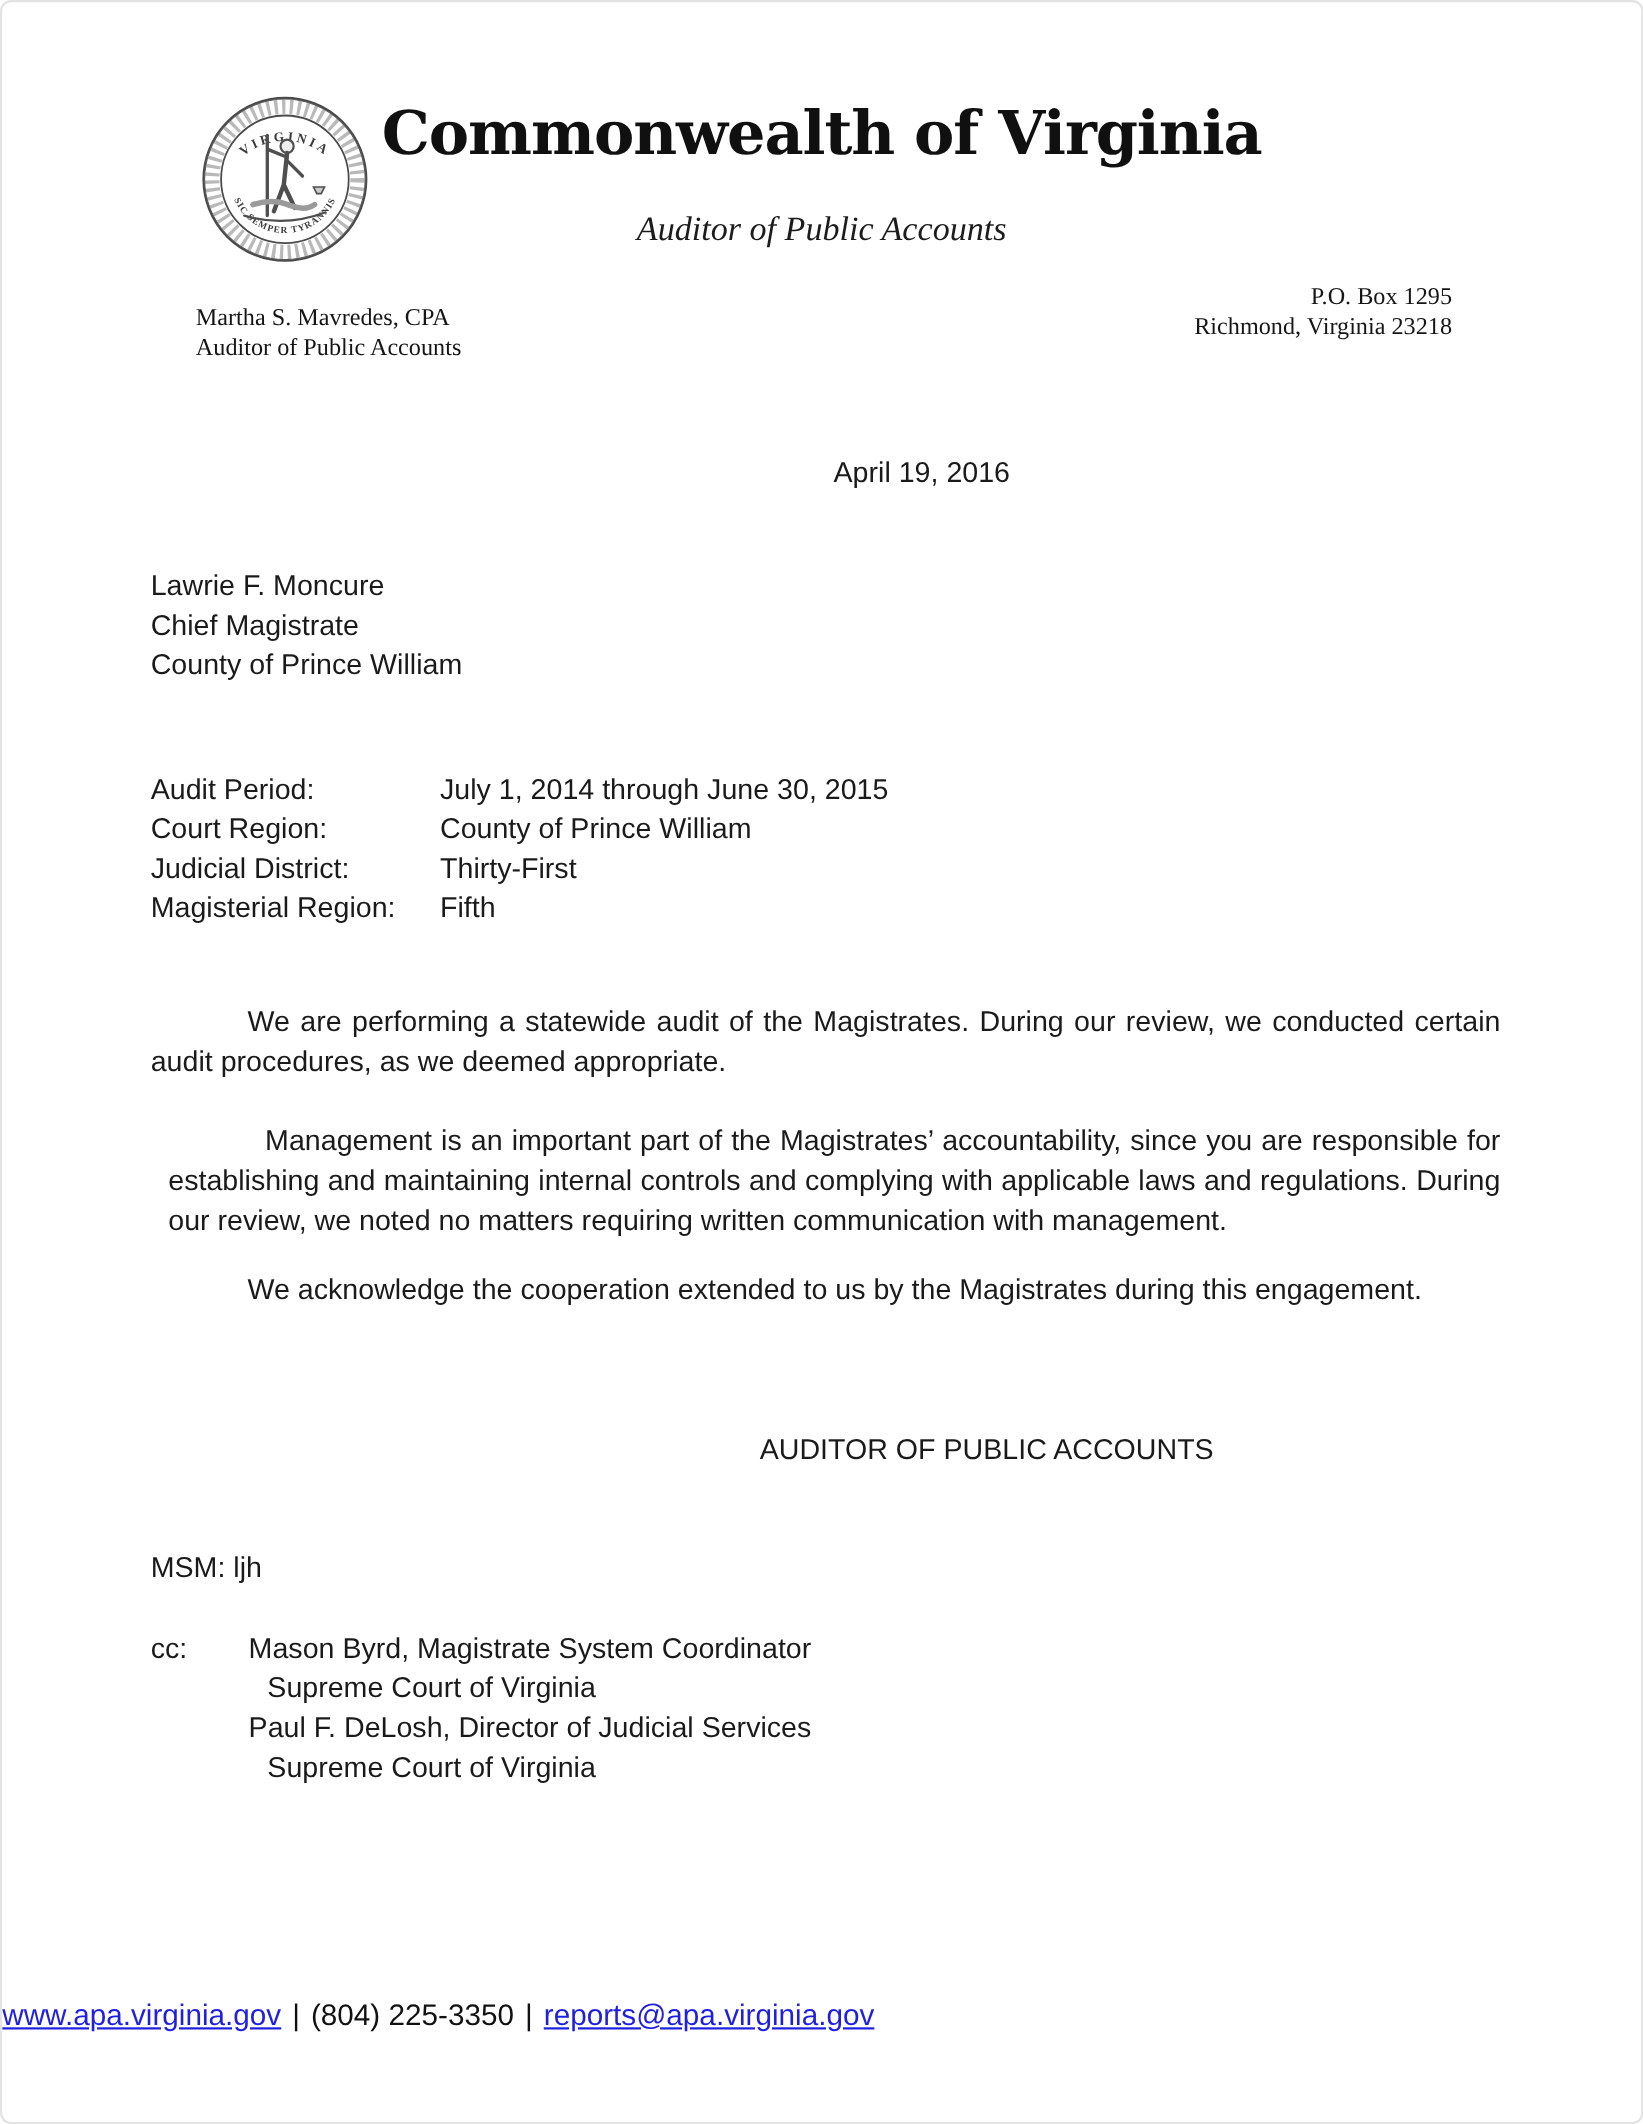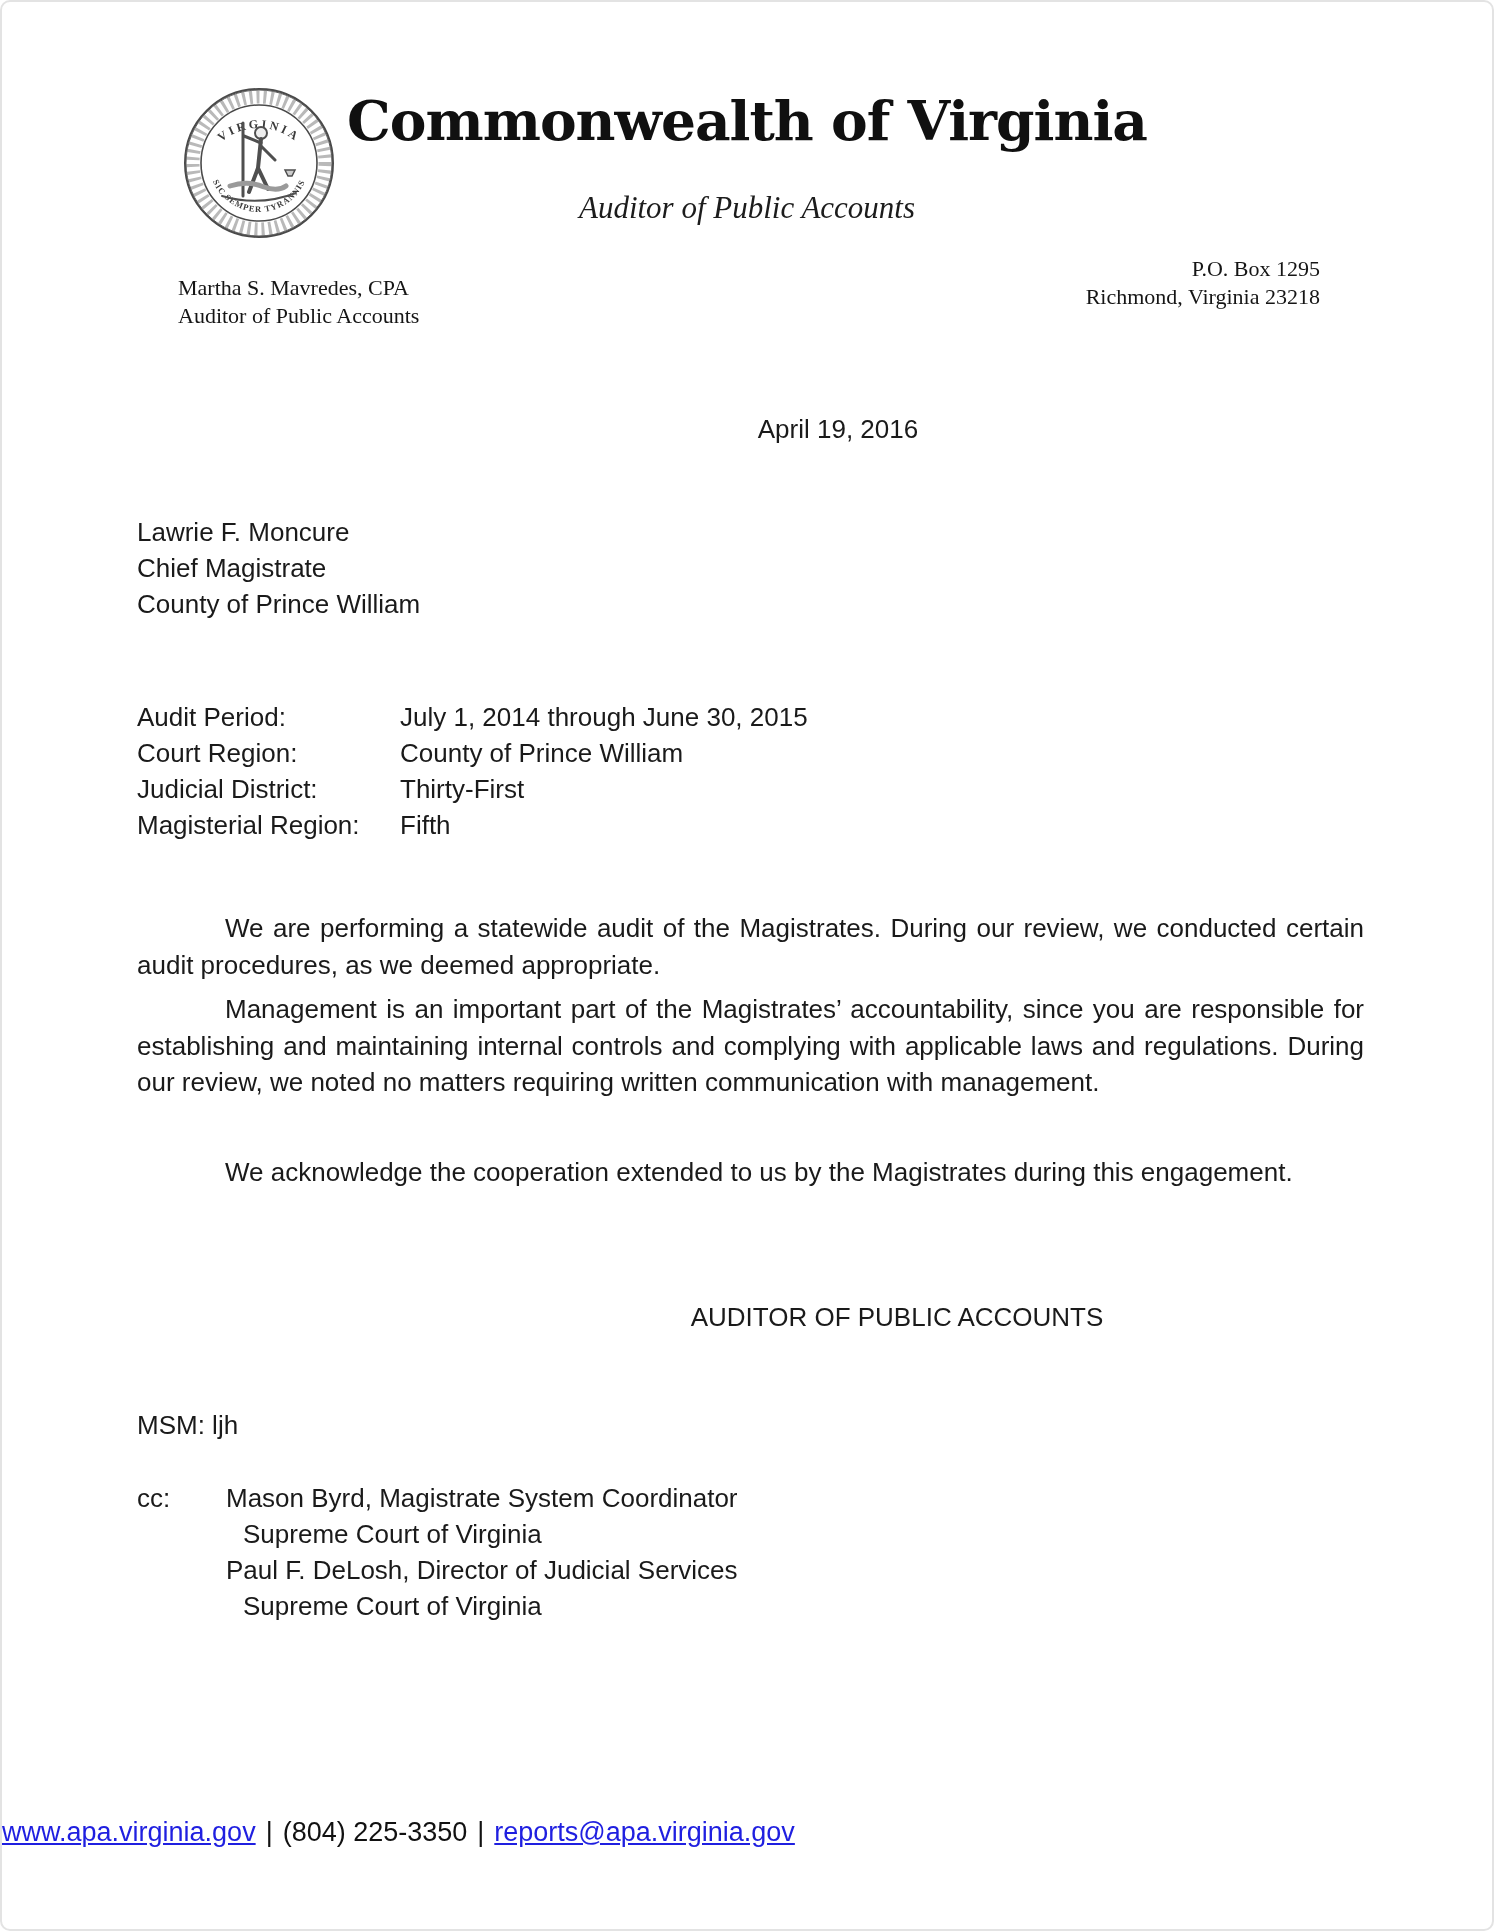--- a/index.html
+++ b/index.html
@@ -100,21 +100,21 @@
   .para {
     position: absolute;
     left: 135px;
     right: 128px;
     font-size: 26px;
     line-height: 36.5px;
     text-align: justify;
     text-indent: 88px;
   }
   .para-1 { top: 908px; }
-  .para-2 { top: 989px; }
+  .para-2 { top: 1016px; margin-left: 16px; }
   .para-3 { top: 1152px; text-align: left; }
   .signature-line {
     position: absolute;
     top: 1300px;
     left: 0;
     width: 100%;
     text-align: center;
     padding-left: 300px;
     font-size: 26px;
   }

